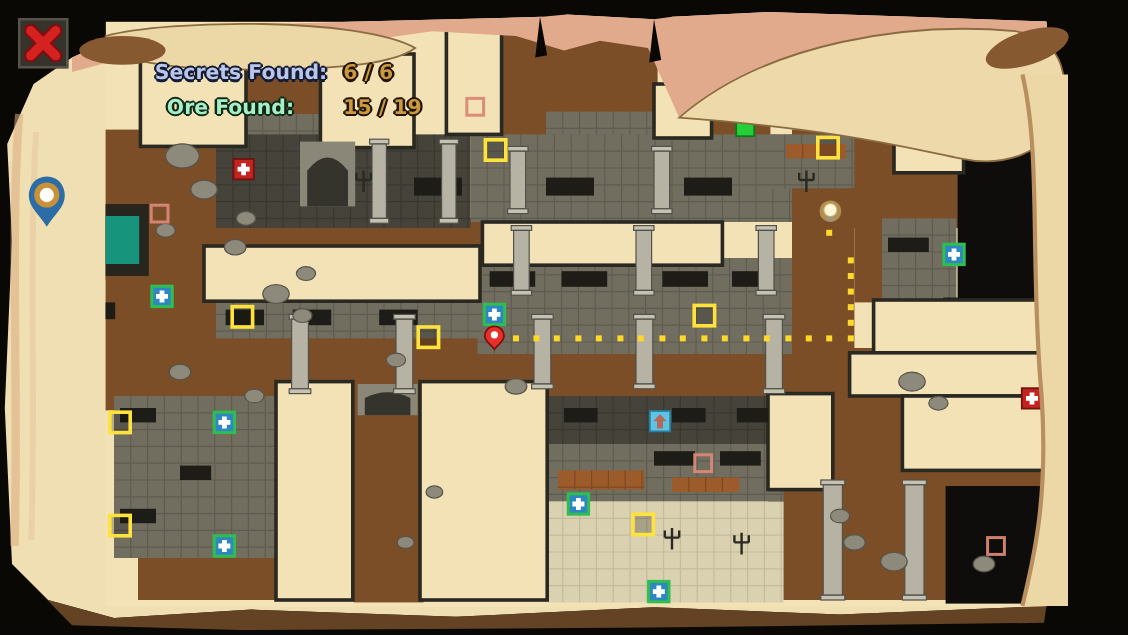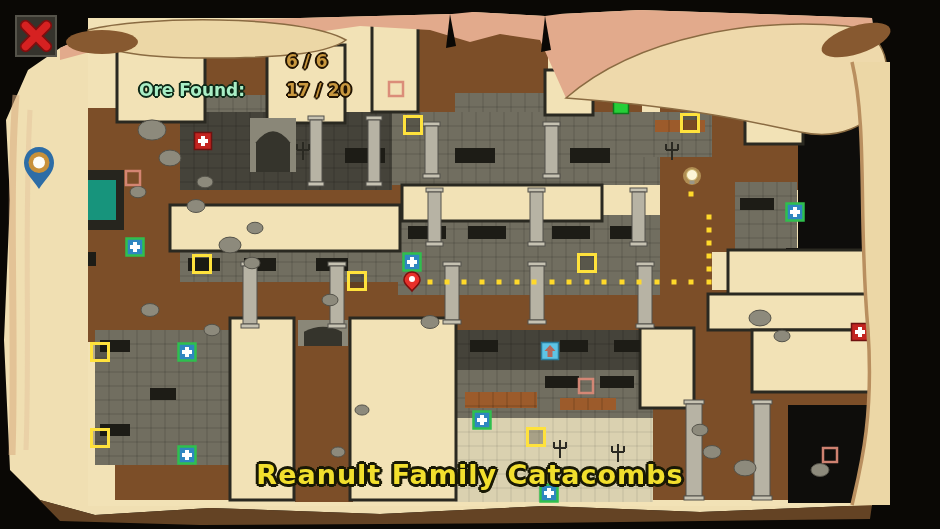--- a/index.html
+++ b/index.html
@@ -297,17 +297,17 @@
   </button>
 
   <div class="pin">
     <svg width="36" height="46" viewBox="0 0 36 46">
       <path d="M18 2 C28 2 33 10 33 18 C33 28 24 34 18 44 C12 34 3 28 3 18 C3 10 8 2 18 2 Z" fill="#2d6da6"></path>
       <circle cx="18" cy="17.5" r="10.5" fill="#c8913a"></circle>
       <circle cx="18" cy="17.5" r="6" fill="#fdfdf8"></circle>
     </svg>
   </div>
 
+  <div class="hud lbl-secrets">Secrets Found:</div>
   <div class="hud val val1">6 / 6</div>
   <div class="hud lbl-ore">Ore Found:</div>
-  <div class="hud val val2">17 / 20</div>
-  <div class="hud map-title">Reanult Family Catacombs</div>
+  <div class="hud val val2">15 / 19</div>
 </div>
 
 </body></html>

